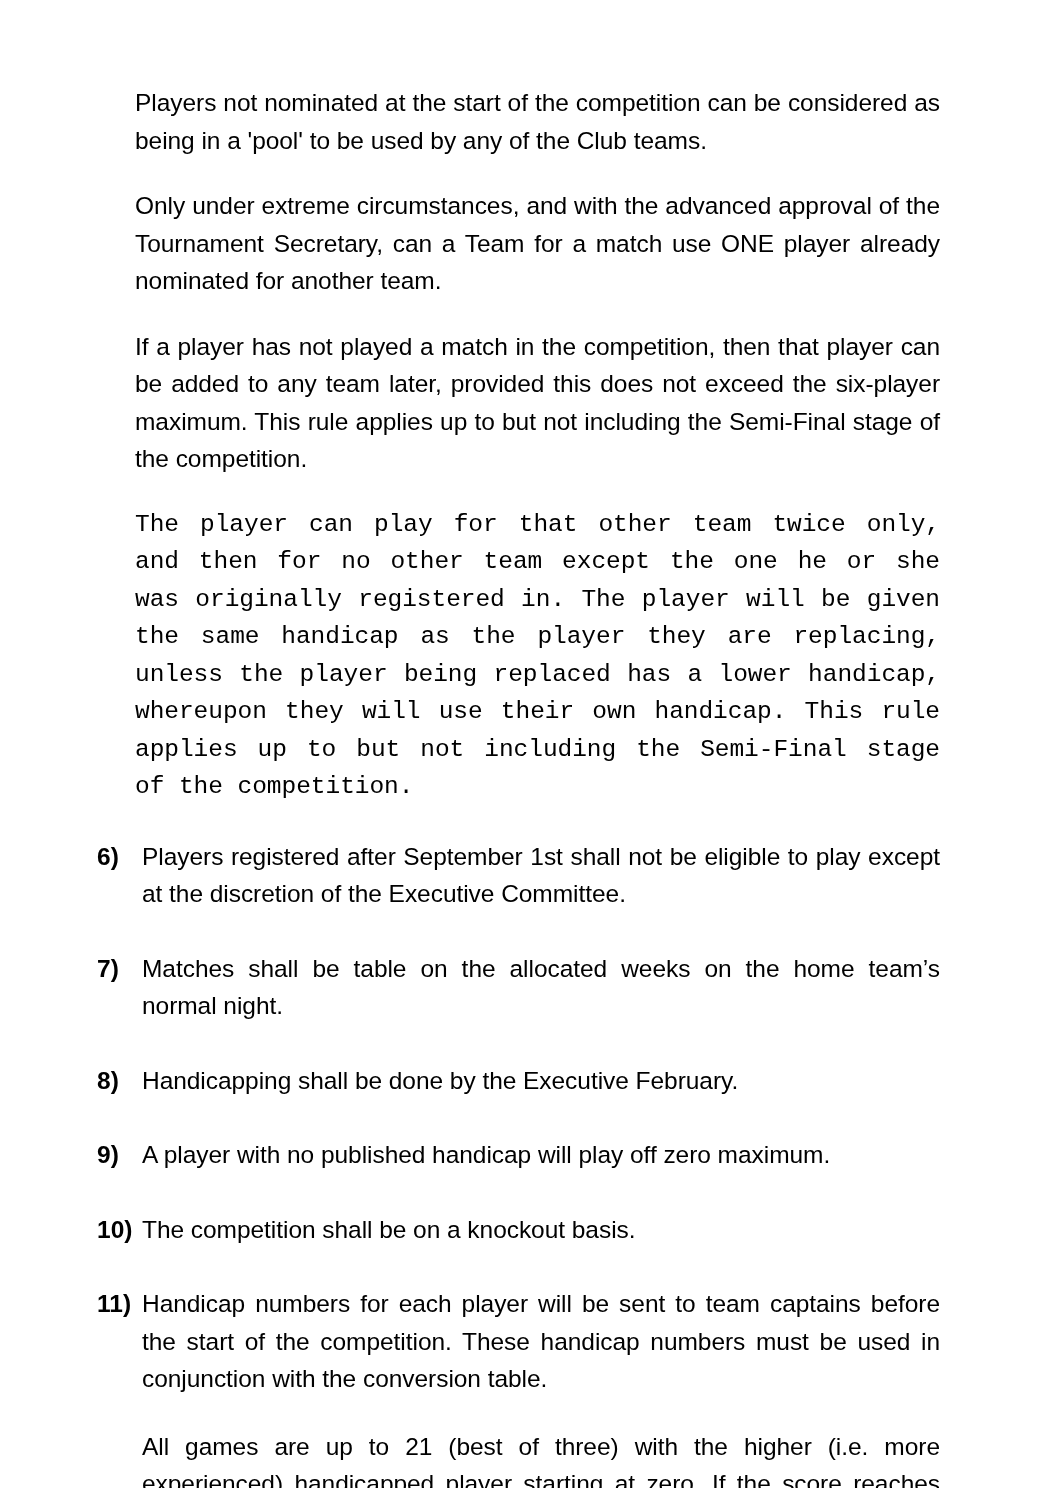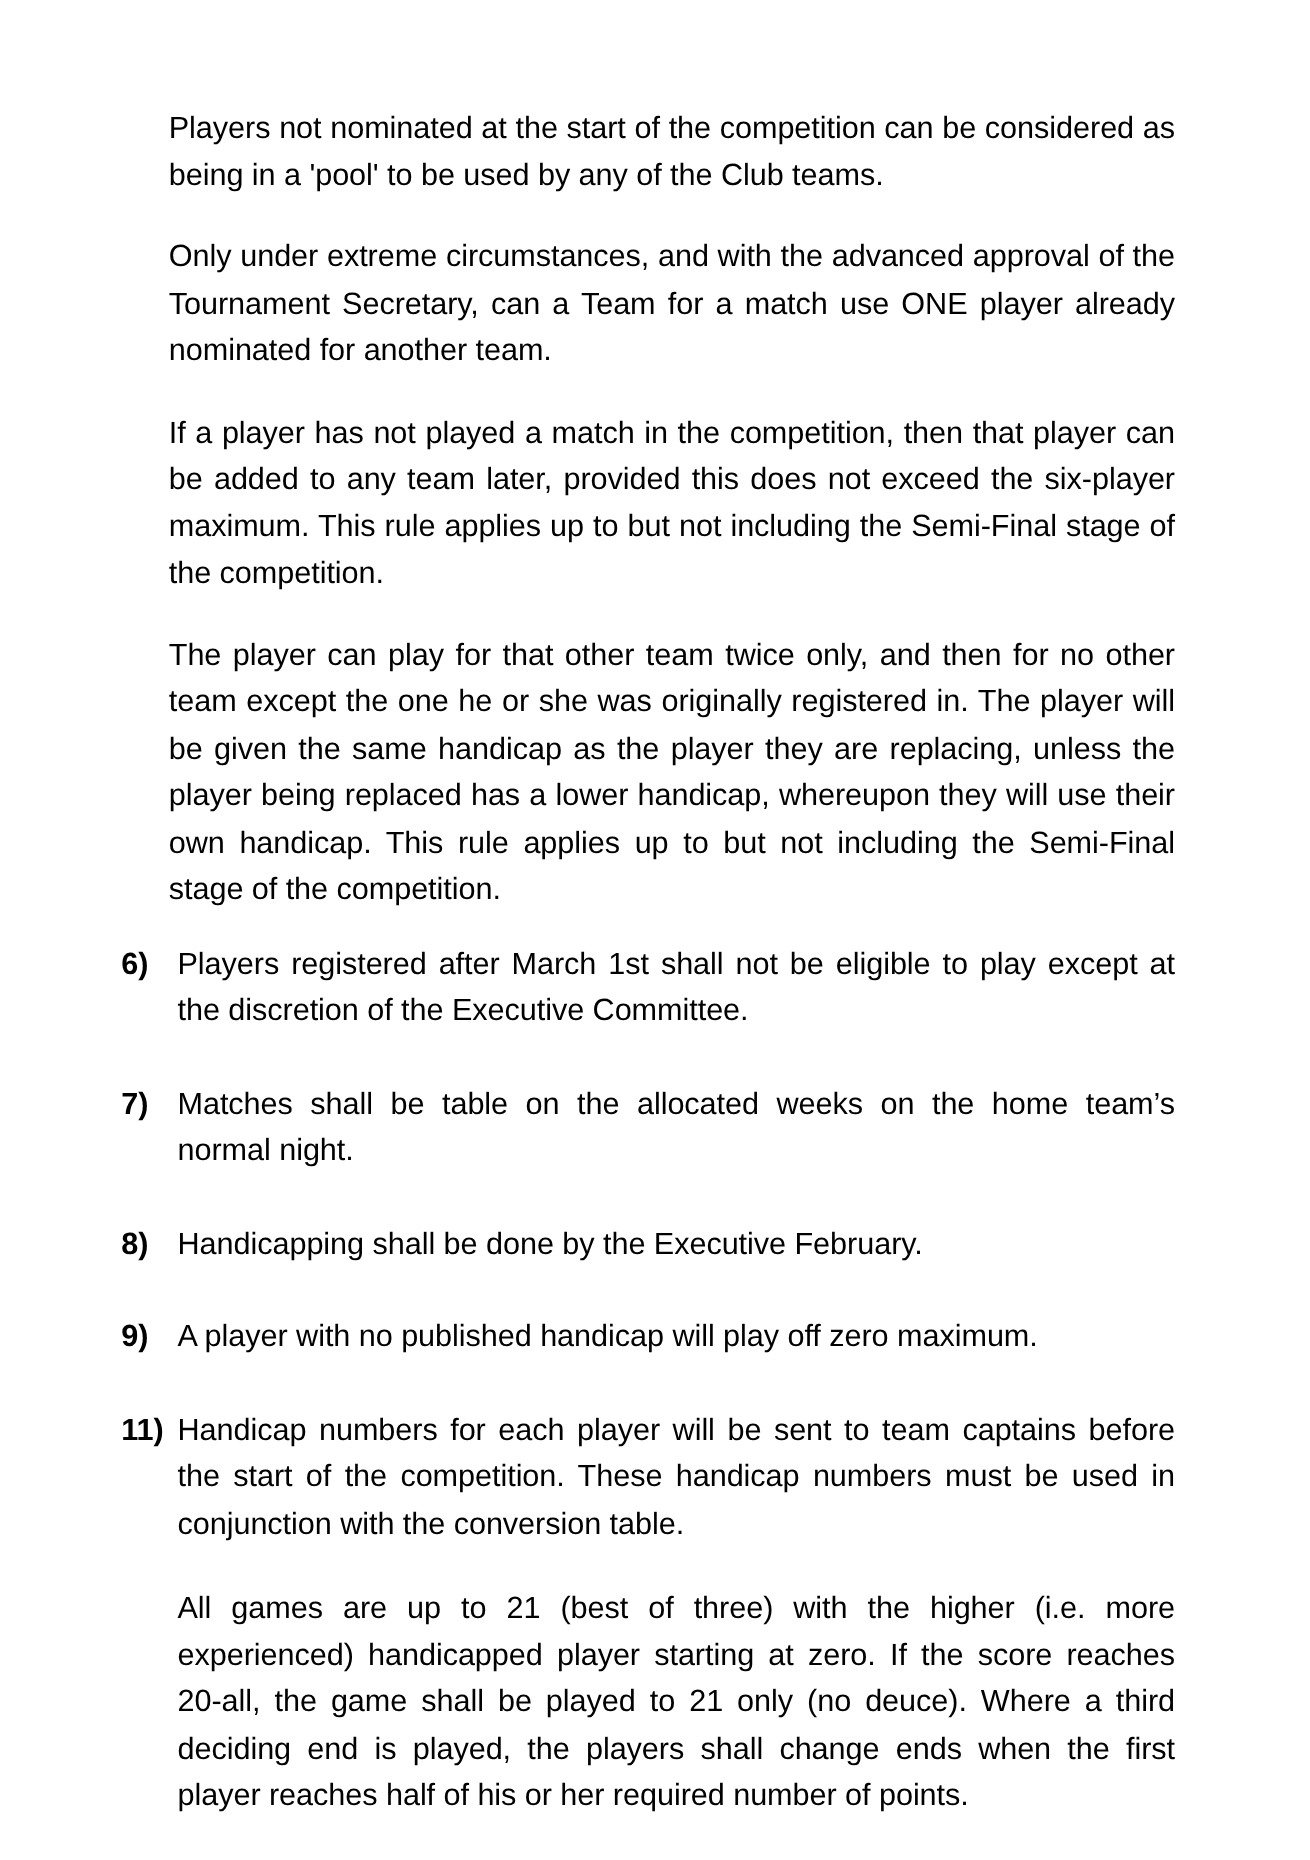--- a/index.html
+++ b/index.html
@@ -32,21 +32,22 @@
   .para {
     margin: 0 0 28px 38px;
     font-size: 24.5px;
     line-height: 37.5px;
     text-align: justify;
     text-justify: inter-word;
     letter-spacing: -0.05px;
   }
 
   .para.tight {
-    margin-bottom: 22px;
+    margin-bottom: 32px;
+    font-family: Liberation Mono, monospace;
   }
 
   
   .item {
     display: flex;
     margin: 0 0 32px 0;
     font-size: 24.5px;
     line-height: 37.5px;
   }
 
@@ -90,38 +91,42 @@
     <p class="para">Players not nominated at the start of the competition can be considered as being in a 'pool' to be used by any of the Club teams.</p>
 
     <p class="para">Only under extreme circumstances, and with the advanced approval of the Tournament Secretary, can a Team for a match use ONE player already nominated for another team.</p>
 
     <p class="para">If a player has not played a match in the competition, then that player can be added to any team later, provided this does not exceed the six-player maximum. This rule applies up to but not including the Semi-Final stage of the competition.</p>
 
     <p class="para tight">The player can play for that other team twice only, and then for no other team except the one he or she was originally registered in. The player will be given the same handicap as the player they are replacing, unless the player being replaced has a lower handicap, whereupon they will use their own handicap. This rule applies up to but not including the Semi-Final stage of the competition.</p>
 
     <div class="item gap-lg">
       <div class="item-marker">6)</div>
-      <div class="item-body">Players registered after March 1st shall not be eligible to play except at the discretion of the Executive Committee.</div>
+      <div class="item-body">Players registered after September 1st shall not be eligible to play except at the discretion of the Executive Committee.</div>
     </div>
 
     <div class="item gap-lg">
       <div class="item-marker">7)</div>
       <div class="item-body">Matches shall be table on the allocated weeks on the home team’s normal night.</div>
     </div>
 
     <div class="item gap-lg">
       <div class="item-marker">8)</div>
       <div class="item-body">Handicapping shall be done by the Executive February.</div>
     </div>
 
     <div class="item gap-lg">
       <div class="item-marker">9)</div>
       <div class="item-body">A player with no published handicap will play off zero maximum.</div>
     </div>
 
+    <div class="item gap-lg">
+      <div class="item-marker">10)</div>
+      <div class="item-body">The competition shall be on a knockout basis.</div>
+    </div>
 
     <div class="item item-last">
       <div class="item-marker">11)</div>
       <div class="item-body">
         <span>Handicap numbers for each player will be sent to team captains before the start of the competition. These handicap numbers must be used in conjunction with the conversion table.</span>
         <div class="sub-para">All games are up to 21 (best of three) with the higher (i.e. more experienced) handicapped player starting at zero. If the score reaches 20-all, the game shall be played to 21 only (no deuce).  Where a third deciding end is played, the players shall change ends when the first player reaches half of his or her required number of points.</div>
       </div>
     </div>
 
   </div>

